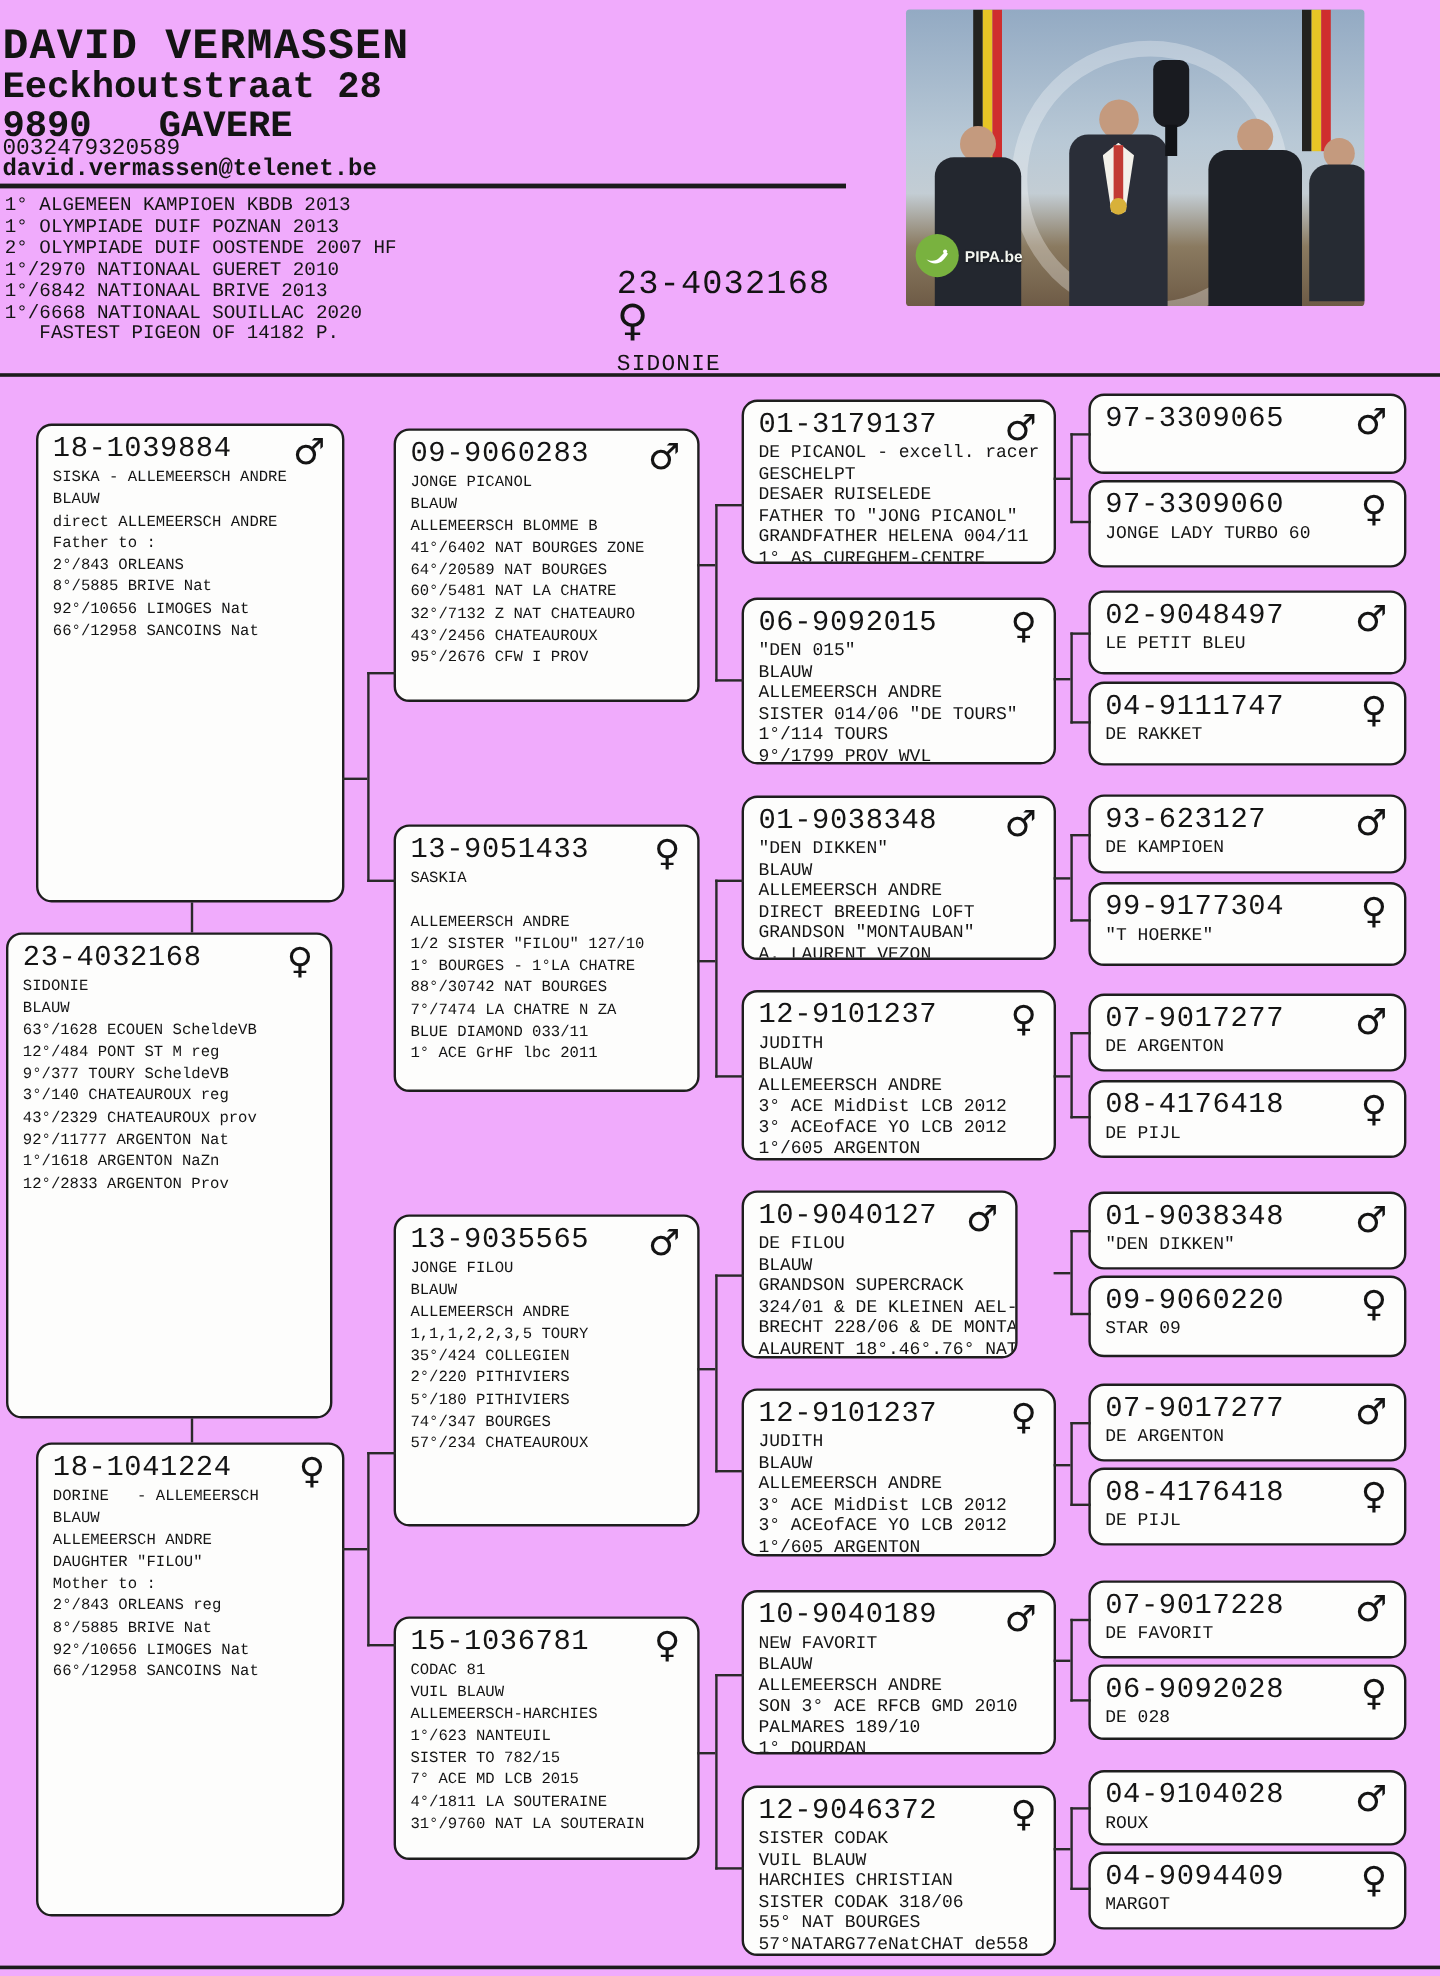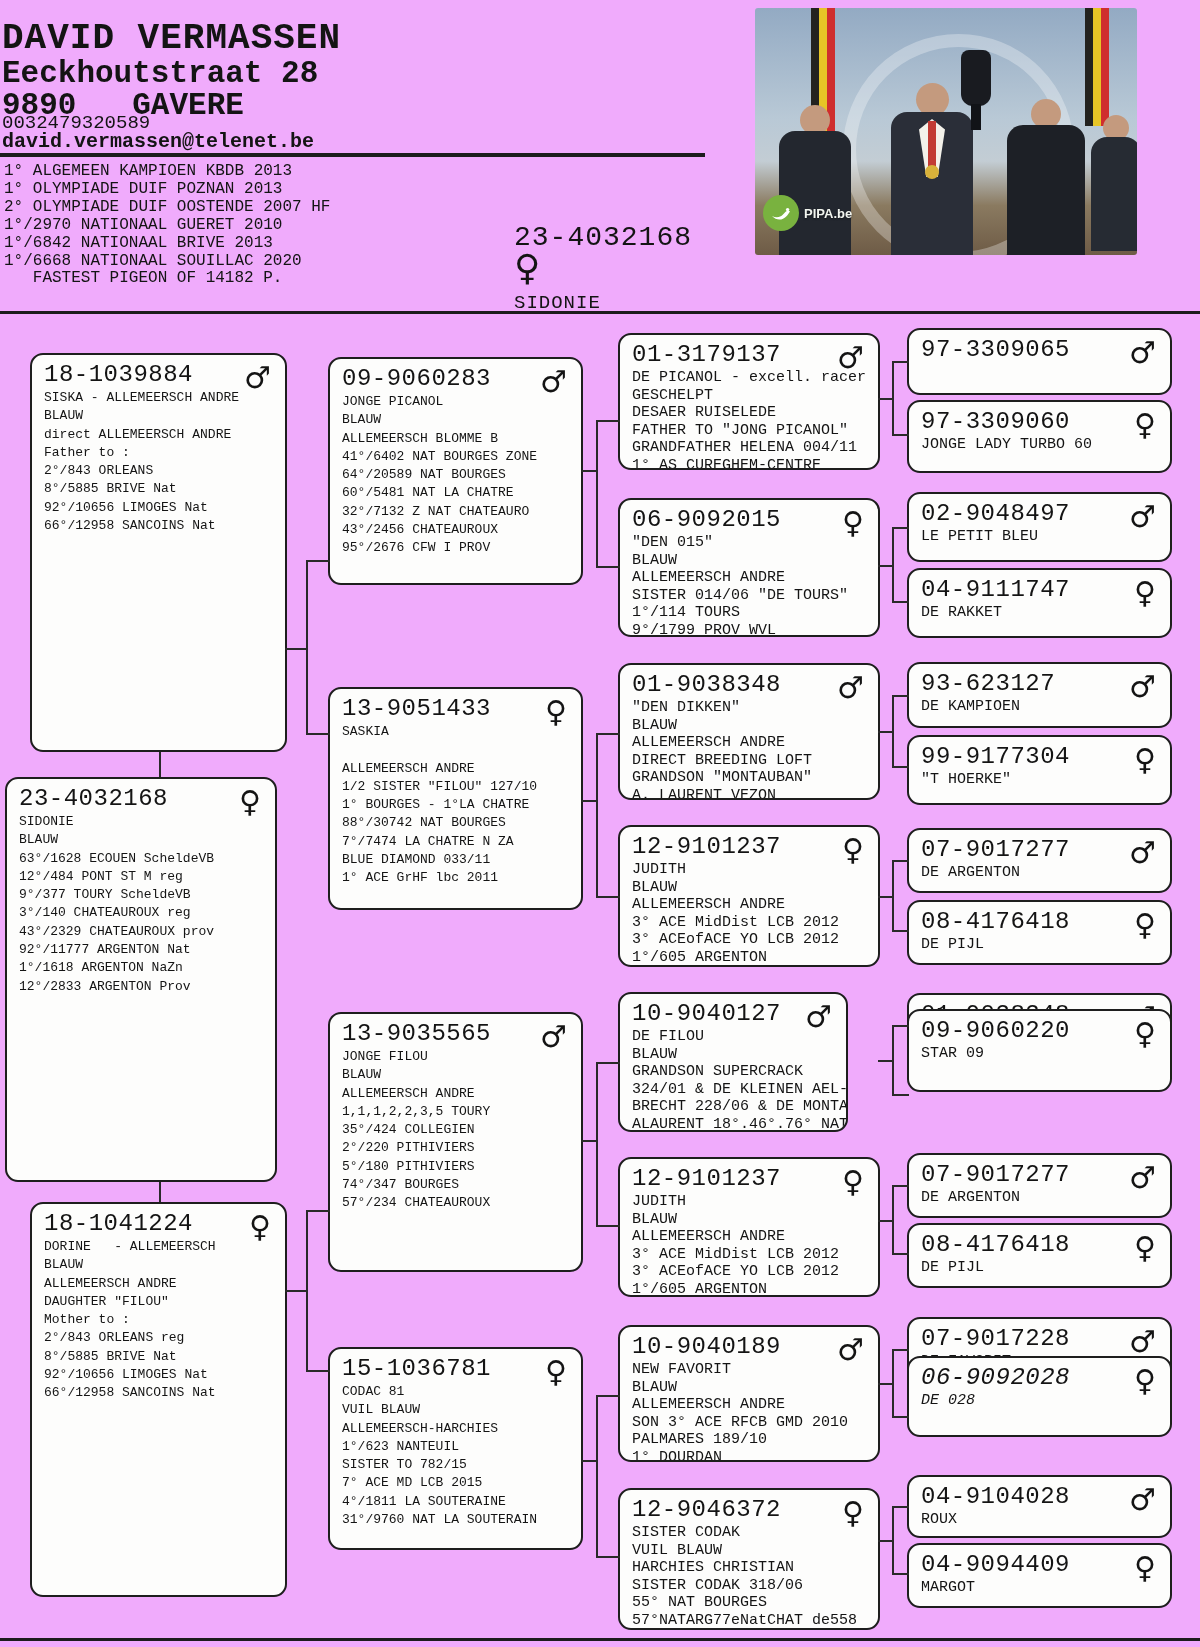--- a/index.html
+++ b/index.html
@@ -388,21 +388,21 @@
         <div>DE PIJL</div>
       </div>
   </div>
   <div class="box g4" style="left:907px;top:993px;width:265px;height:65px;">
     <div class="ring">01-9038348</div>
     <div class="sex">♂</div>
     <div class="bl">
         <div>"DEN DIKKEN"</div>
       </div>
   </div>
-  <div class="box g4" style="left:907px;top:1009px;width:265px;height:83px;">
+  <div class="box g4" style="left:907px;top:1063px;width:265px;height:68px;">
     <div class="ring">09-9060220</div>
     <div class="sex">♀</div>
     <div class="bl">
         <div>STAR 09</div>
       </div>
   </div>
   <div class="box g4" style="left:907px;top:1153px;width:265px;height:65px;">
     <div class="ring">07-9017277</div>
     <div class="sex">♂</div>
     <div class="bl">
@@ -416,21 +416,21 @@
         <div>DE PIJL</div>
       </div>
   </div>
   <div class="box g4" style="left:907px;top:1317px;width:265px;height:65px;">
     <div class="ring">07-9017228</div>
     <div class="sex">♂</div>
     <div class="bl">
         <div>DE FAVORIT</div>
       </div>
   </div>
-  <div class="box g4" style="left:907px;top:1356px;width:265px;height:81px;font-style:italic;">
+  <div class="box g4" style="left:907px;top:1387px;width:265px;height:63px;">
     <div class="ring">06-9092028</div>
     <div class="sex">♀</div>
     <div class="bl">
         <div>DE 028</div>
       </div>
   </div>
   <div class="box g4" style="left:907px;top:1475px;width:265px;height:63px;">
     <div class="ring">04-9104028</div>
     <div class="sex">♂</div>
     <div class="bl">

